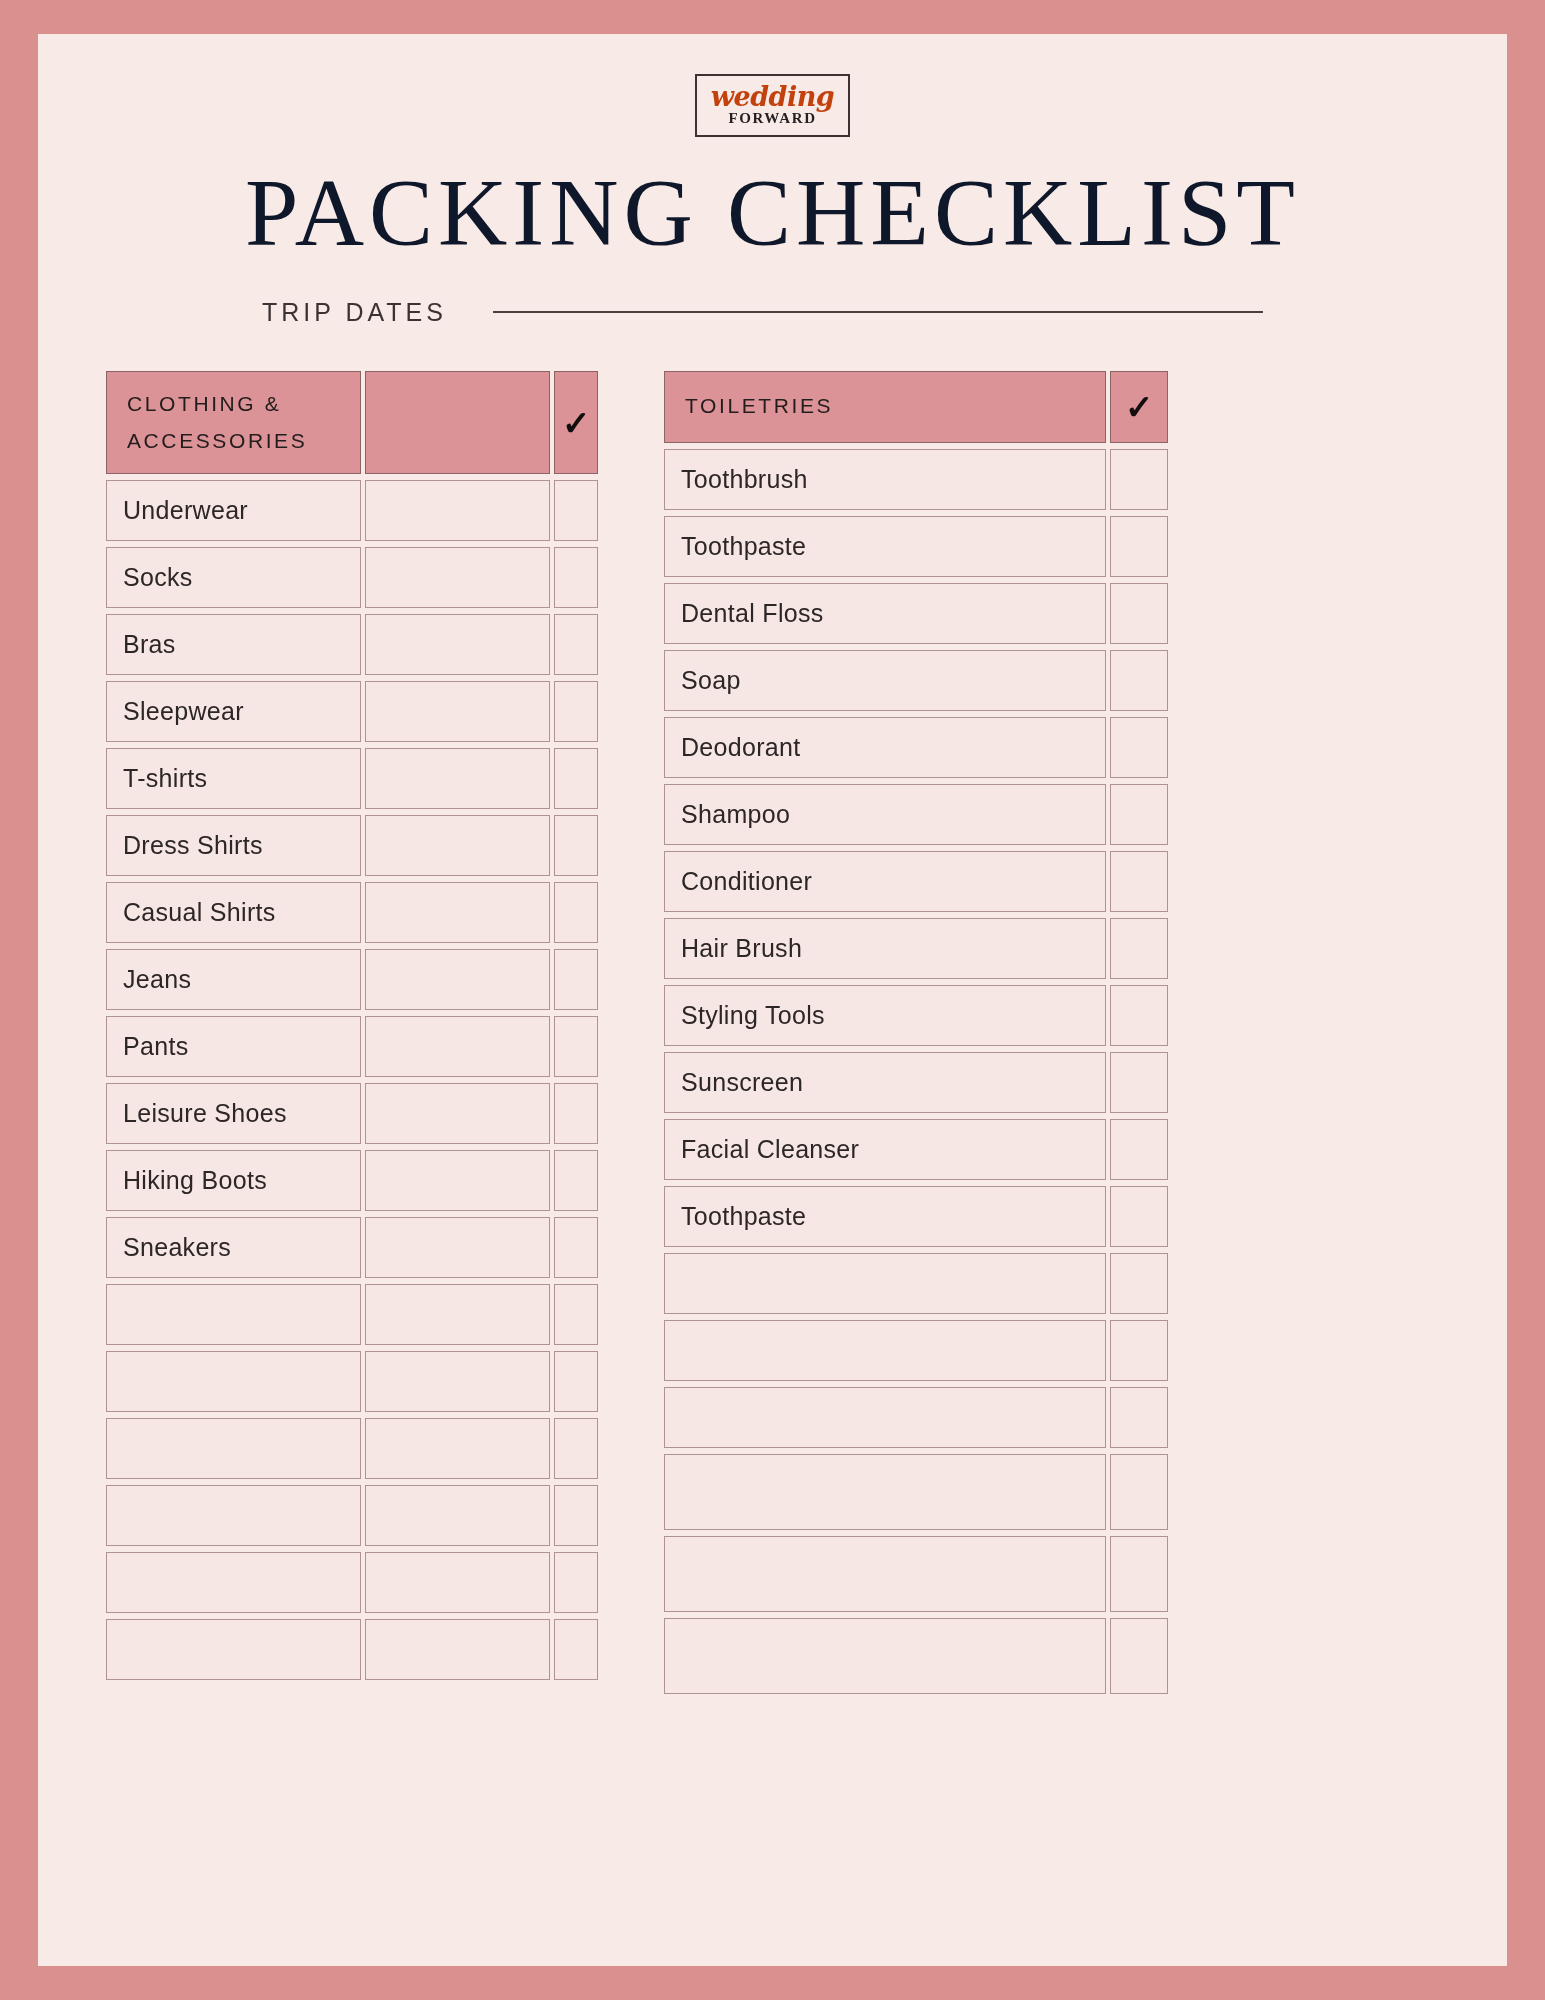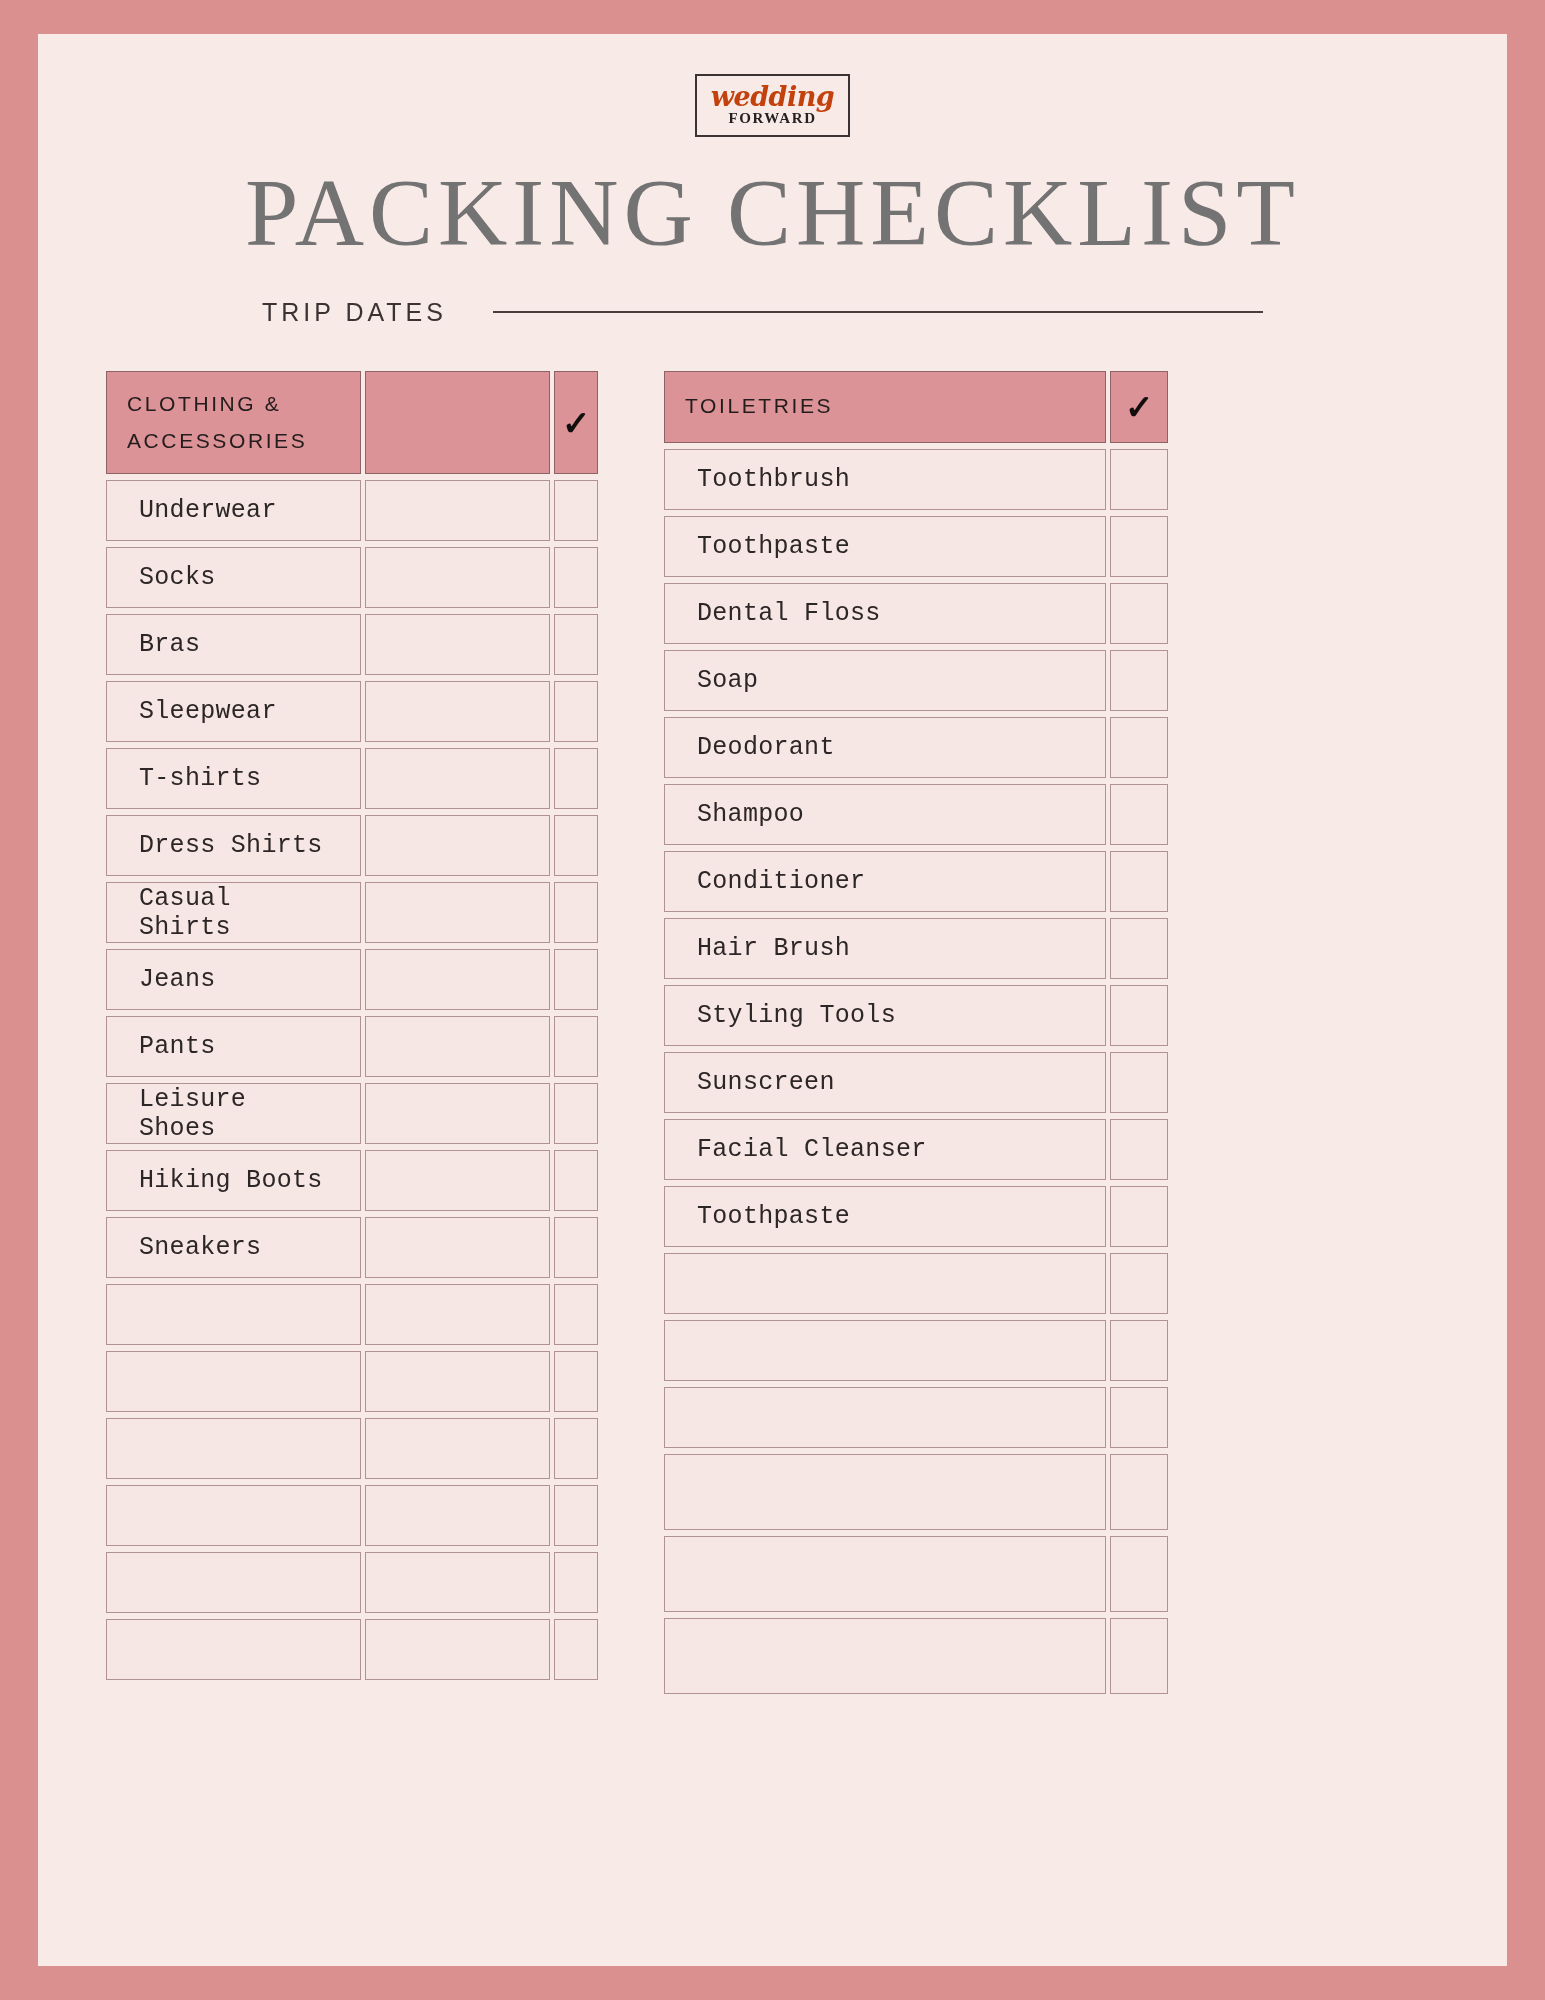--- a/index.html
+++ b/index.html
@@ -61,21 +61,21 @@
     letter-spacing: 1.6px;
     color: #262021;
     display: block;
   }
 
   
   .title {
     font-family: "Liberation Serif", serif;
     font-weight: 400;
     font-size: 96px;
-    color: #737373;
+    color: #0f172a;
     text-align: center;
     letter-spacing: 5px;
     line-height: 1.05;
     margin-top: 26px;
     white-space: nowrap;
   }
 
   
   .tripdates-row {
     display: flex;
@@ -136,25 +136,24 @@
     font-size: 34px;
     color: #120e0e;
     font-weight: 700;
     text-align: center;
     line-height: 1;
   }
 
   
   .item-cell {
     height: 61px;
-    padding: 0 32px;
+    padding: 0 16px;
     font-size: 25px;
     color: #2d2626;
     letter-spacing: 0.3px;
-    font-family: Liberation Mono, monospace;
   }
   .note-cell  { height: 61px; }
   .tick-cell  { height: 61px; }
 
   
   .col-left .w-item { width: 256px; }
   .col-left .w-note { width: 190px; }
   .col-left .w-tick { width: 44px;  }
 
   

